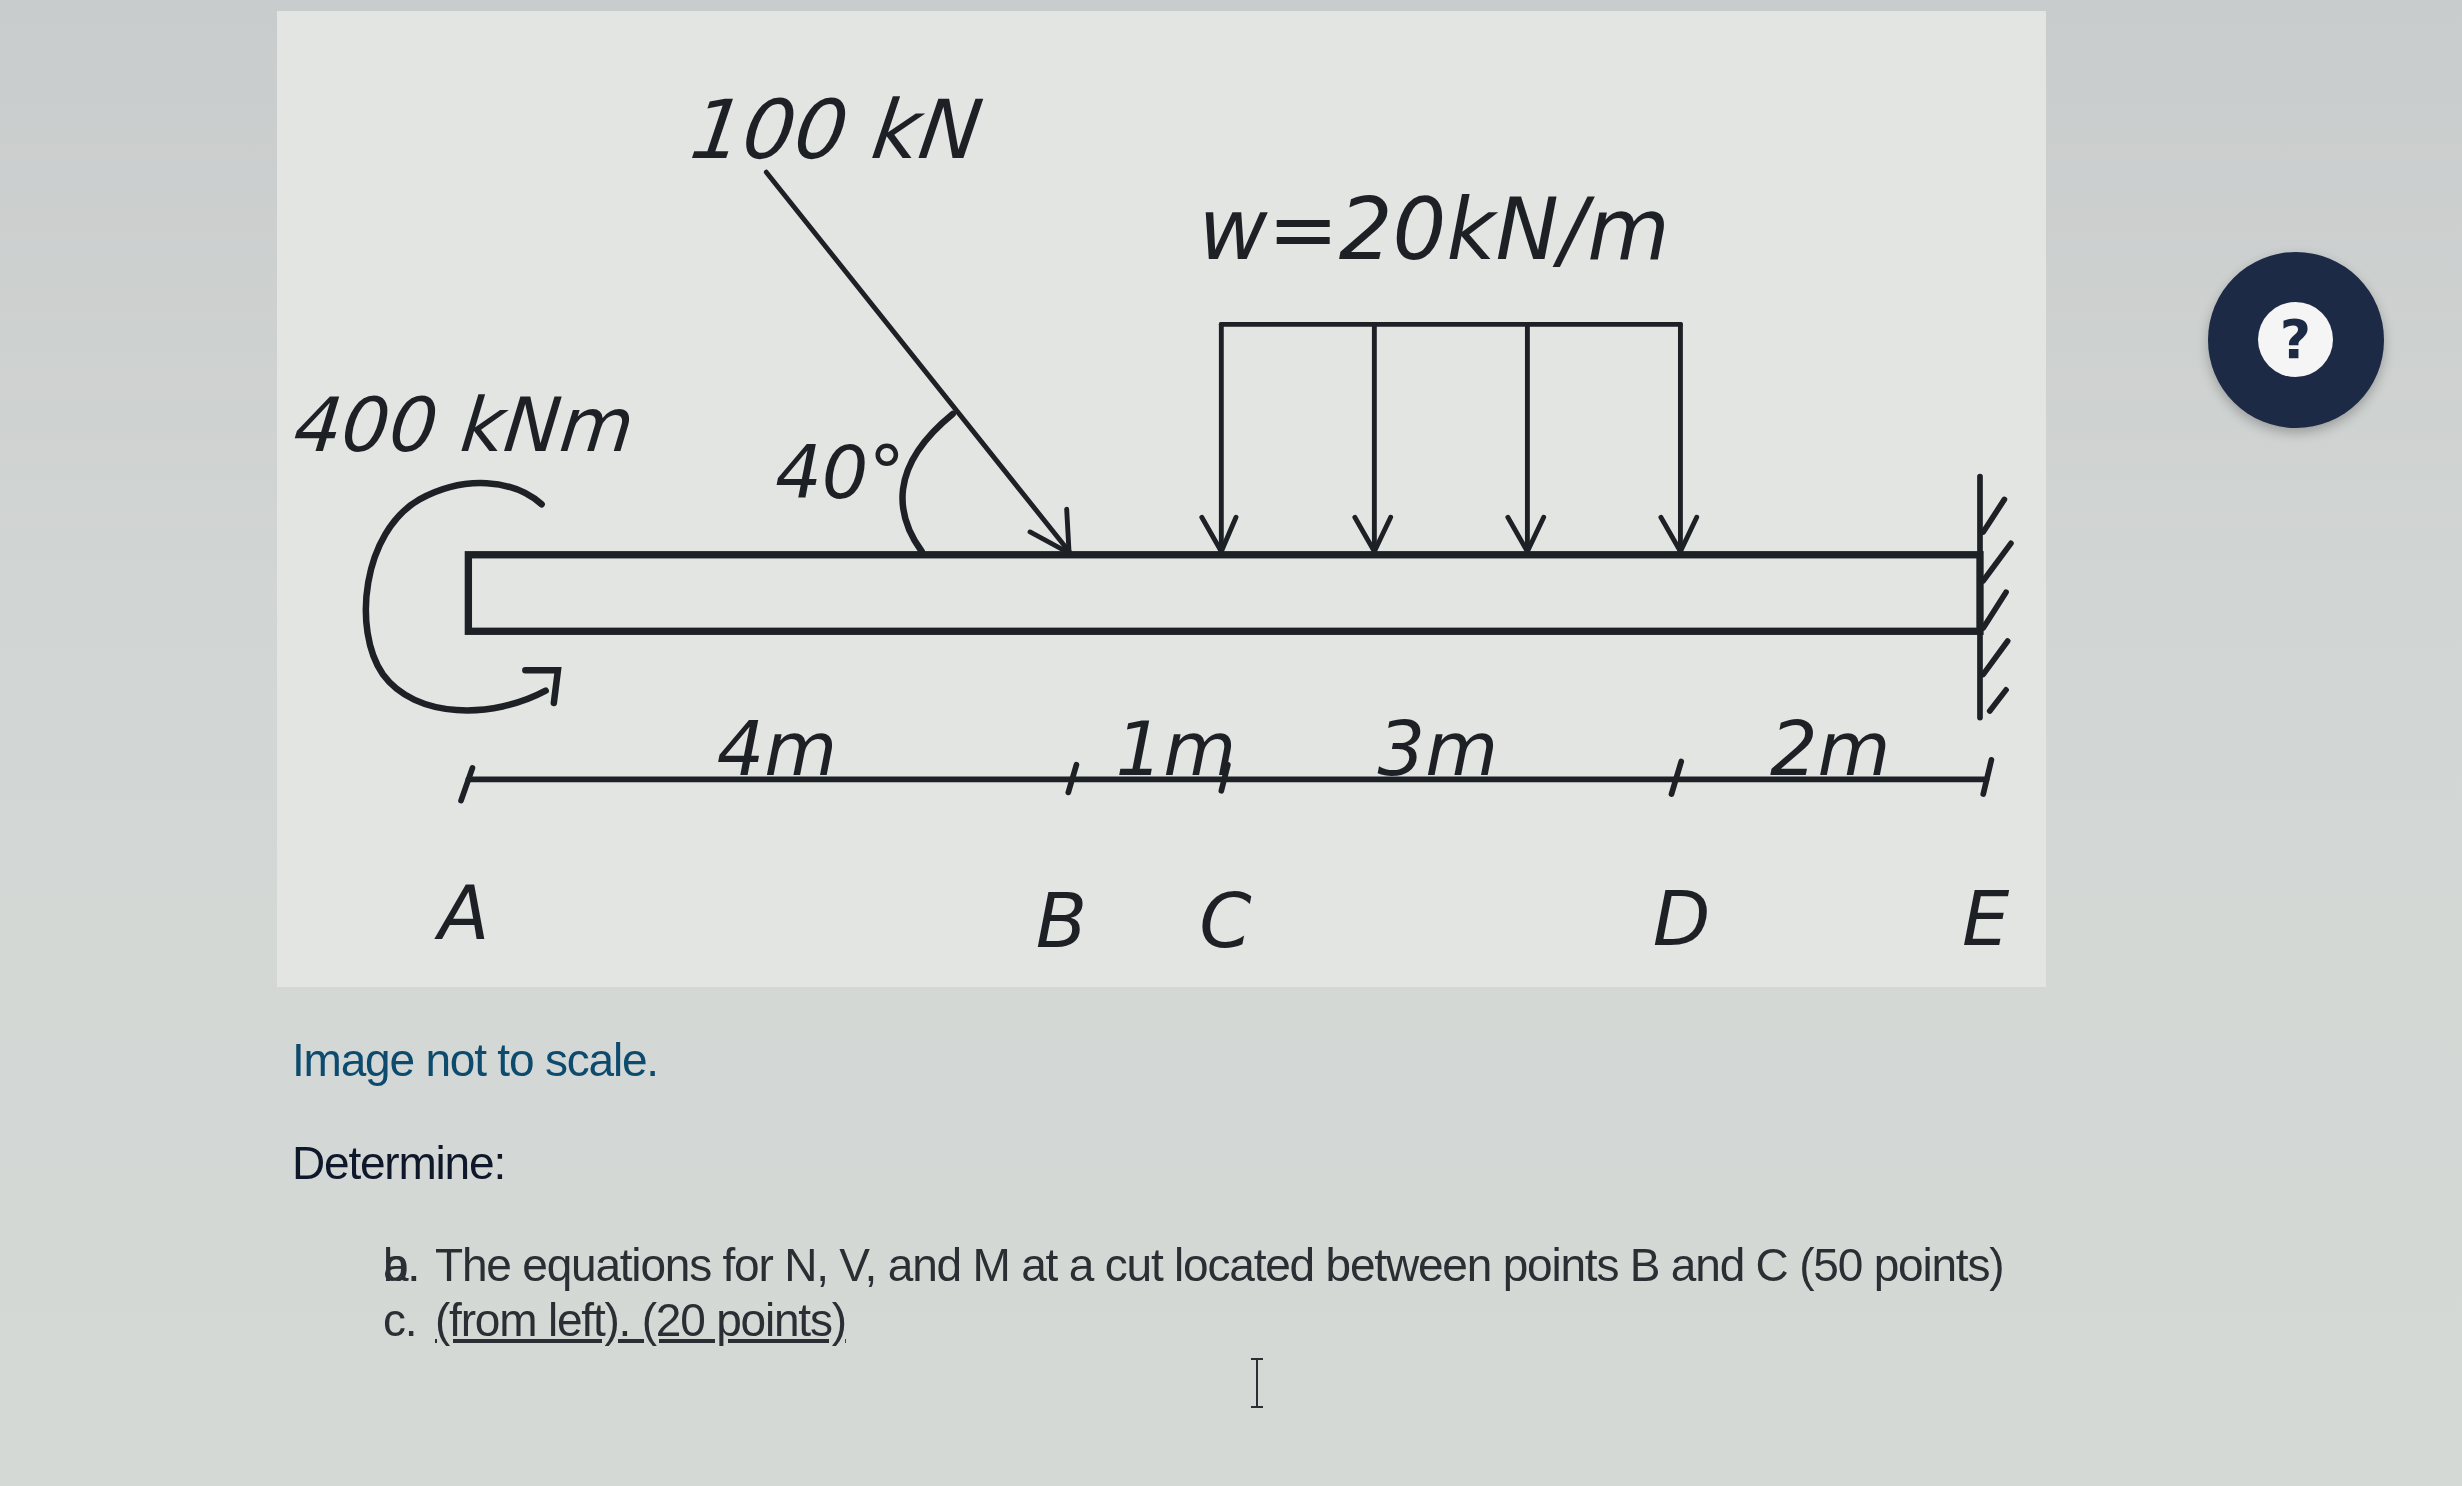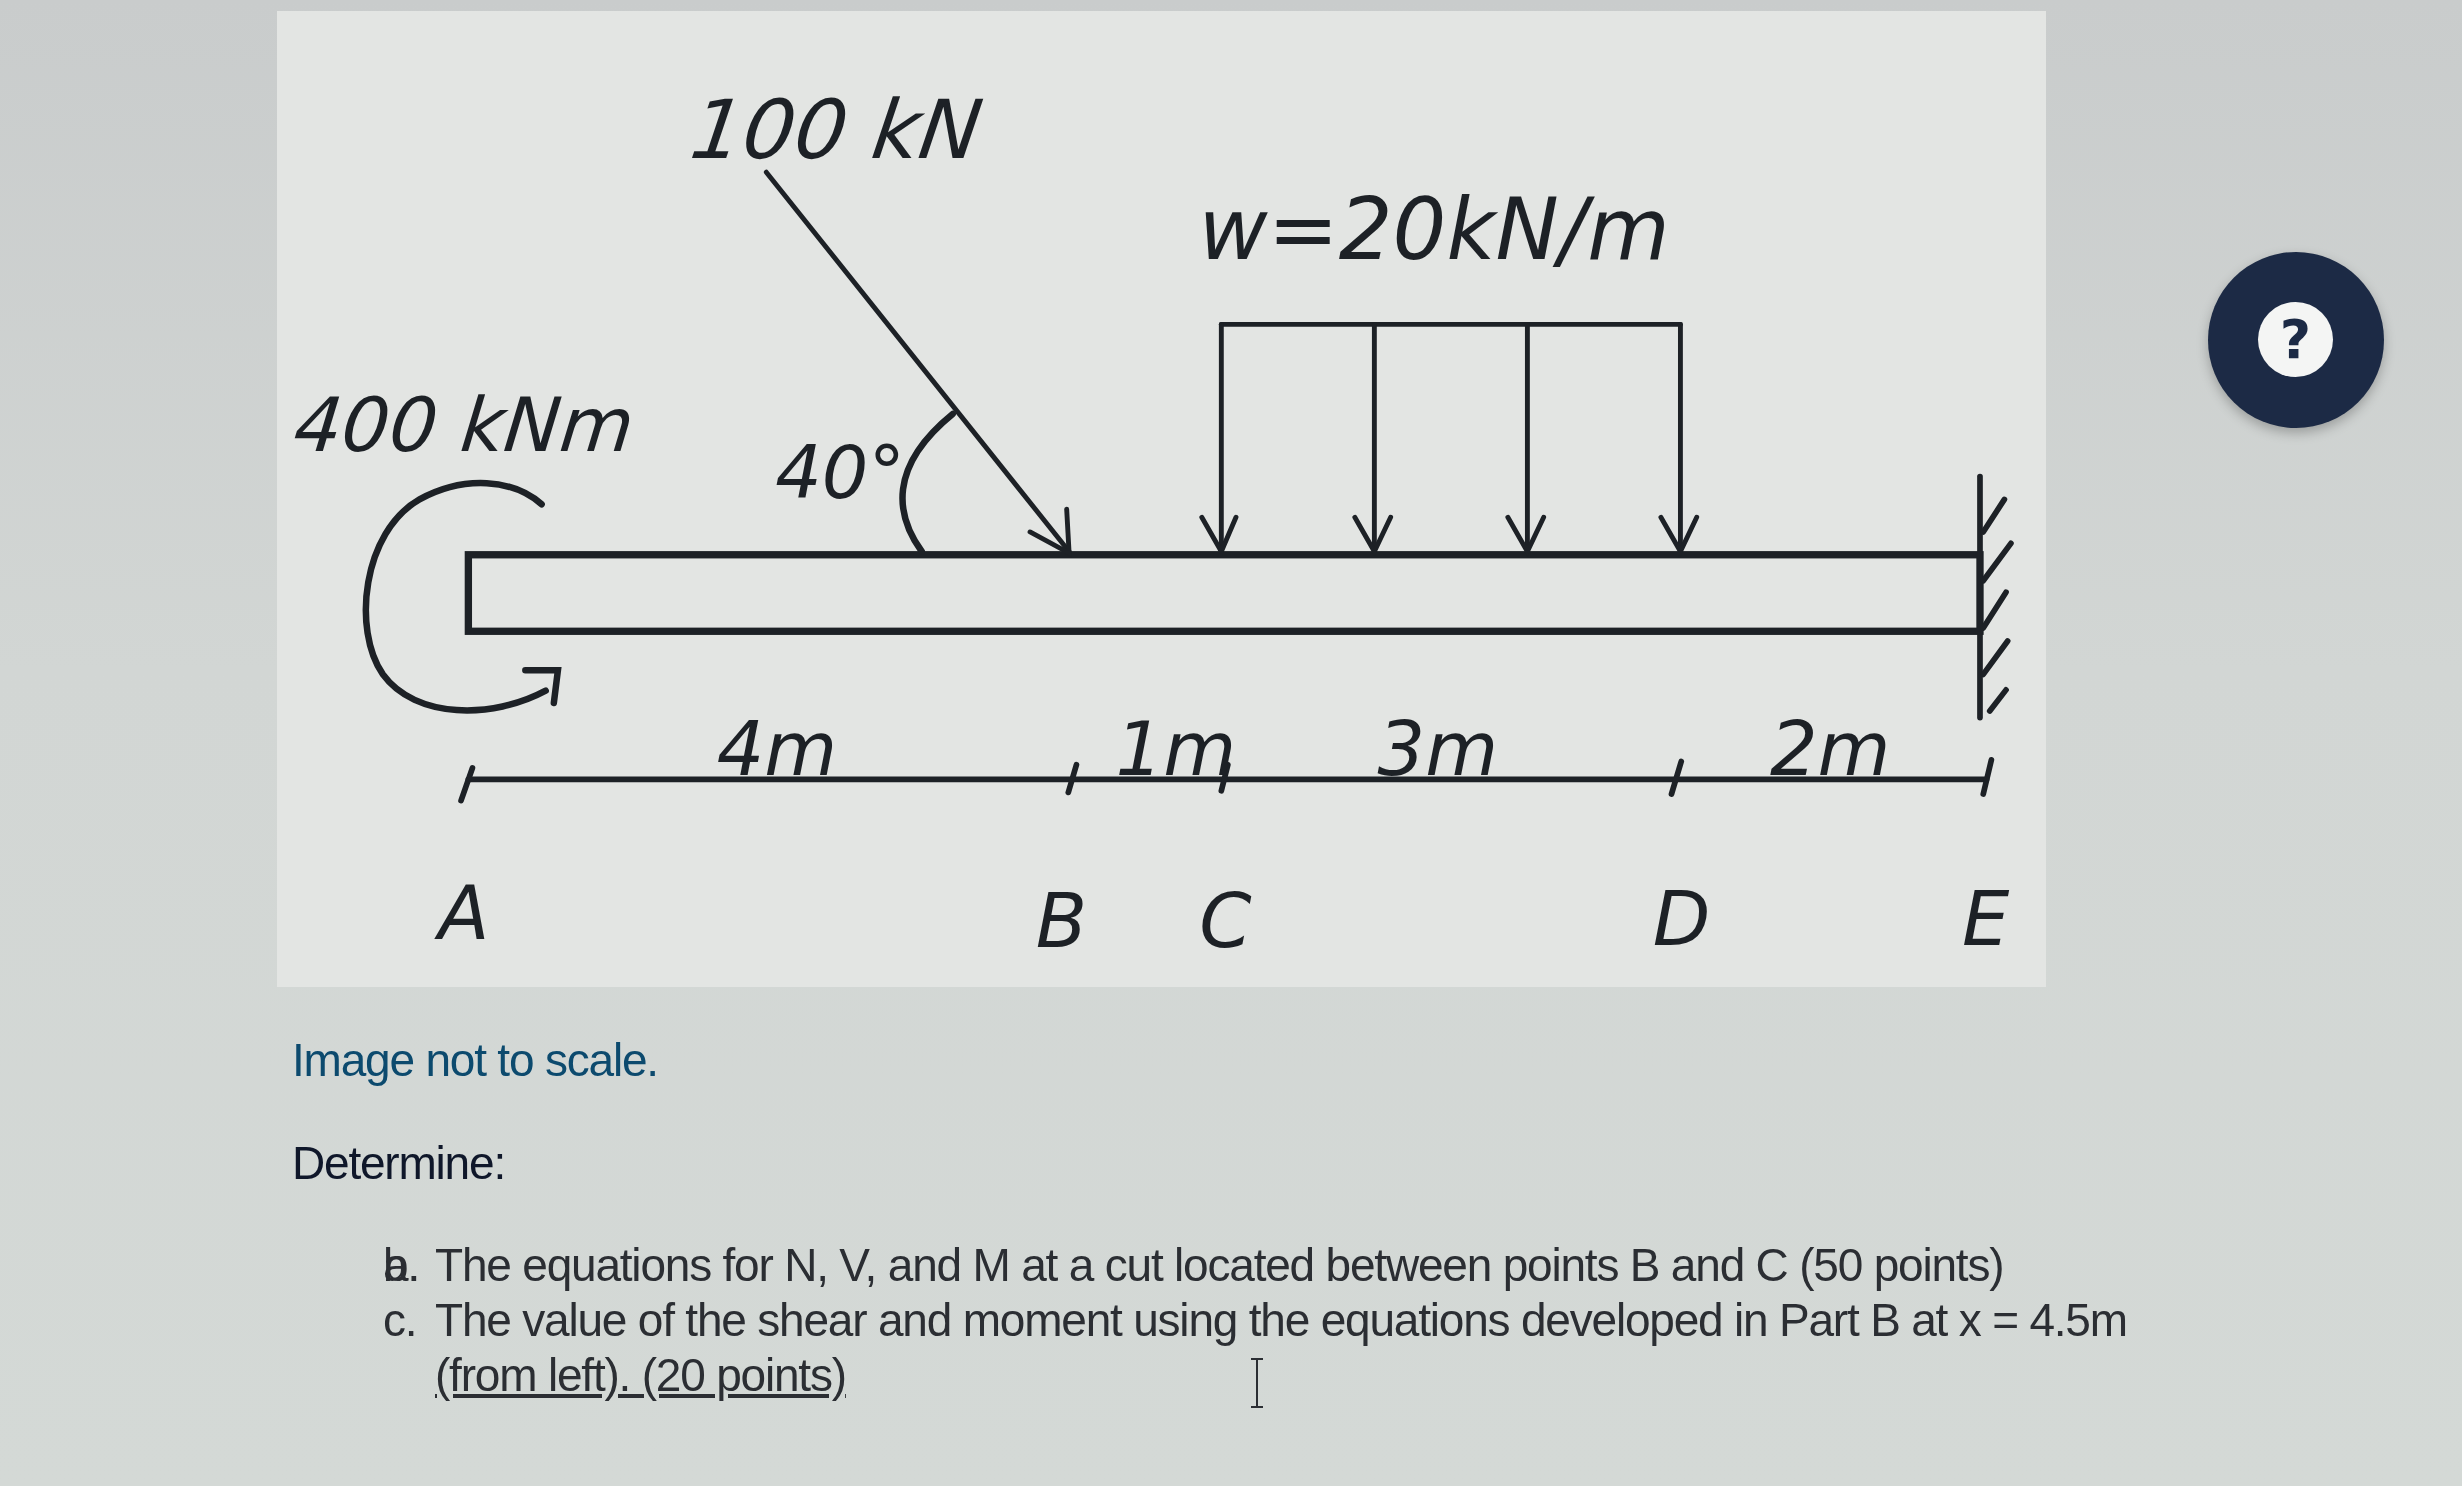--- a/index.html
+++ b/index.html
@@ -204,21 +204,20 @@
 <ol class="question-list">
   <li class="question-item">
     <span class="marker">a.</span>
   </li>
   <li class="question-item">
     <span class="marker">b.</span>
     <span>The equations for N, V, and M at a cut located between points B and C (50 points)</span>
   </li>
   <li class="question-item">
     <span class="marker">c.</span>
-    <span>The value of the shear and moment using the equations developed in Part B at x = 4.5m</span>
     <span class="cont">(from left). (20 points)</span>
   </li>
 </ol>
 
 <div class="text-cursor"></div>
 
 <div class="help-button">
   <div class="help-inner">?</div>
 </div>
 

